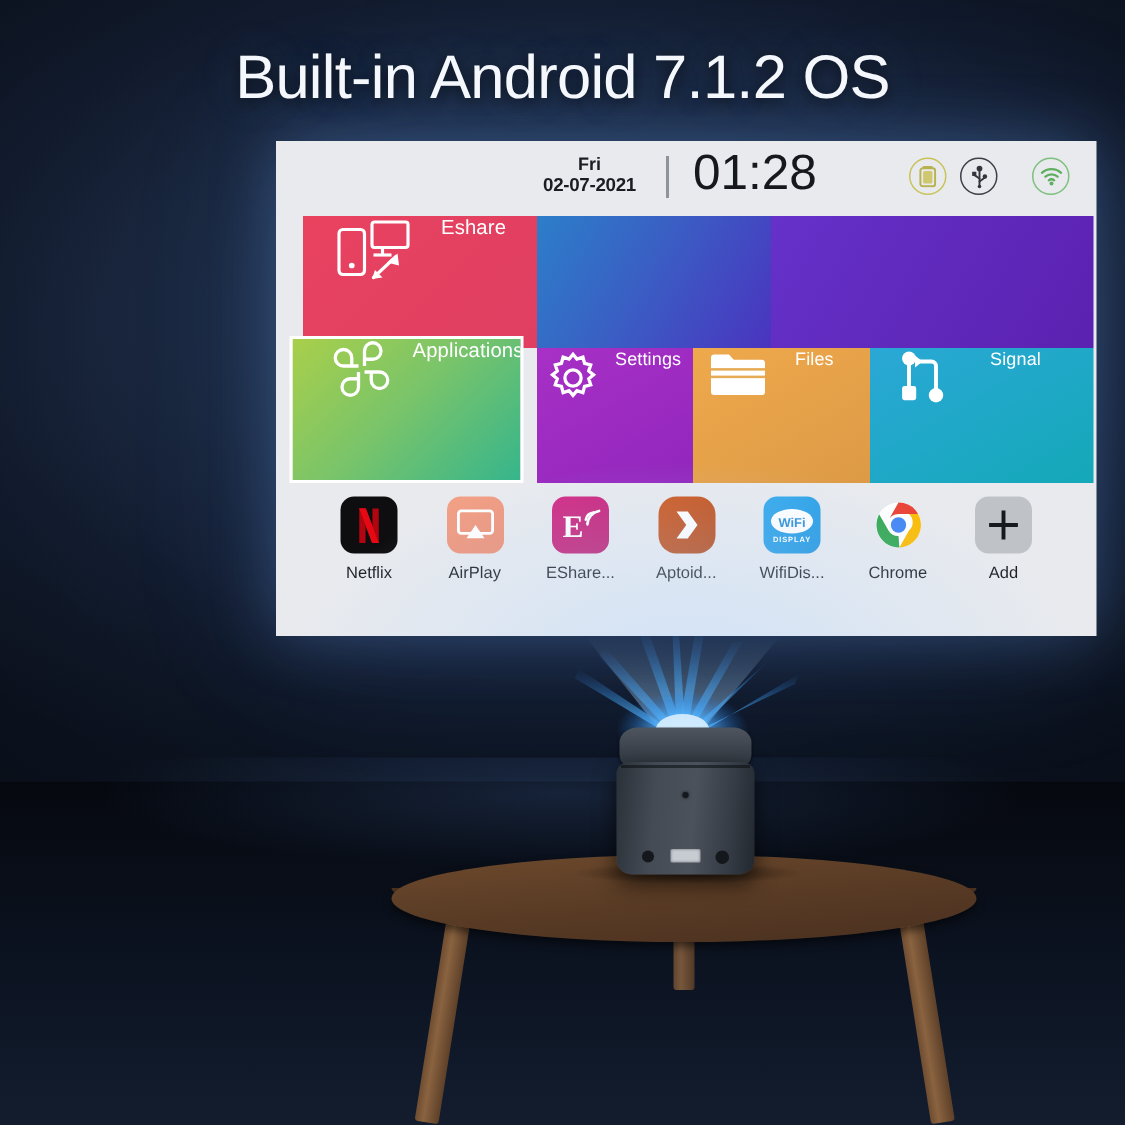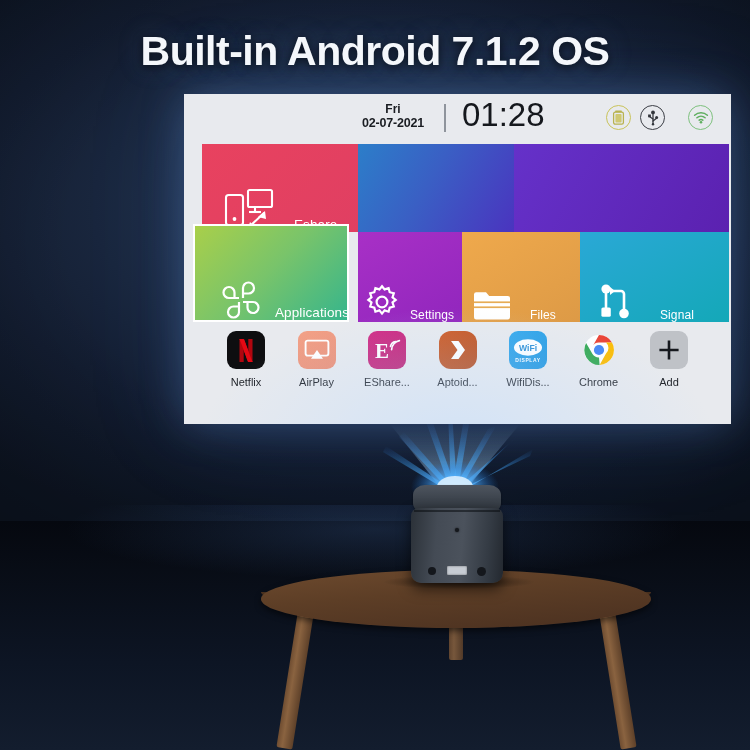--- a/index.html
+++ b/index.html
@@ -27,21 +27,21 @@
     background:linear-gradient(180deg,#05080f 0%, #090e18 28%, #0d1524 62%, #131d2e 100%);
   }
   .floor-glow{
     position:absolute; left:0; top:505px; width:750px; height:120px;
     background:radial-gradient(ellipse 430px 70px at 50% 20%, rgba(60,95,150,.30) 0%, rgba(30,50,85,0) 72%);
   }
 
   
   #title {
     position:absolute; top:28px; left:0; width:750px; text-align:center;
-    font-size:41px; font-weight:bold; color:#f4f7fb;
+    font-size:41px; font-weight:normal; color:#f4f7fb;
     letter-spacing:-.5px;
     text-shadow:0 2px 10px rgba(0,0,0,.75), 0 0 26px rgba(120,165,230,.25);
     z-index:9;
   }
 
   
   #screen {
     position:absolute; left:184px; top:94px; width:547px; height:330px;
     background:#e8eaee;
     box-shadow:0 0 40px rgba(110,160,230,.30), 0 0 90px rgba(60,110,190,.20);
@@ -77,21 +77,21 @@
   .sbi{ width:25px; height:25px; border-radius:50%; display:flex; align-items:center; justify-content:center; }
   .sbi.battery{ border:1.6px solid #c9c35a; }
   .sbi.usb{ border:1.6px solid #3c3f46; }
   .sbi.wifi{ border:1.6px solid #7ec17e; margin-left:14px; }
 
   
   .tiles{
     position:relative; height:178px; margin:0 8px; flex:0 0 auto;
   }
   .tile{
-    position:absolute; display:flex; align-items:flex-end; color:#fff;
+    position:absolute; display:flex; align-items:flex-start; color:#fff;
     overflow:hidden;
   }
   .tile .tlabel{ font-size:13.5px; color:#fff; letter-spacing:.1px; }
   .tile .ticon{ display:flex; align-items:center; justify-content:center; flex:0 0 auto;}
 
   .t-eshare   { left:0;    top:0;    width:156px; height:88px; background:linear-gradient(135deg,#e8425f 0%, #e03f62 100%); }
   .t-blue     { left:156px;top:0;    width:156px; height:88px; background:linear-gradient(120deg,#2c7ec9 0%, #3a5fc4 45%, #4a34bf 100%); }
   .t-purple   { left:312px;top:0;    width:215px; height:88px; background:linear-gradient(120deg,#6531c9 0%, #5b21b0 100%); }
 
   .t-apps     { left:-9px; top:80px; width:156px; height:98px; background:linear-gradient(135deg,#a9cf4a 0%, #79c46a 48%, #36b58c 100%);

